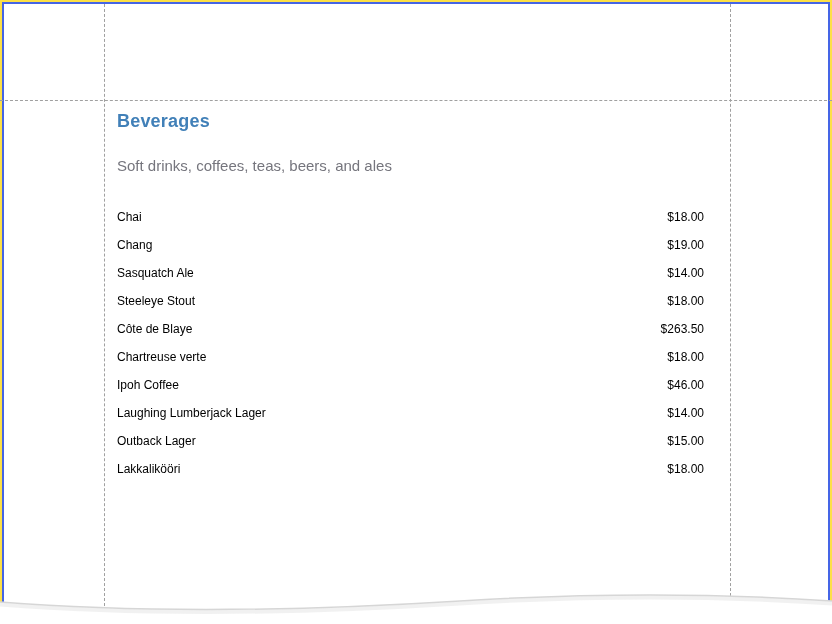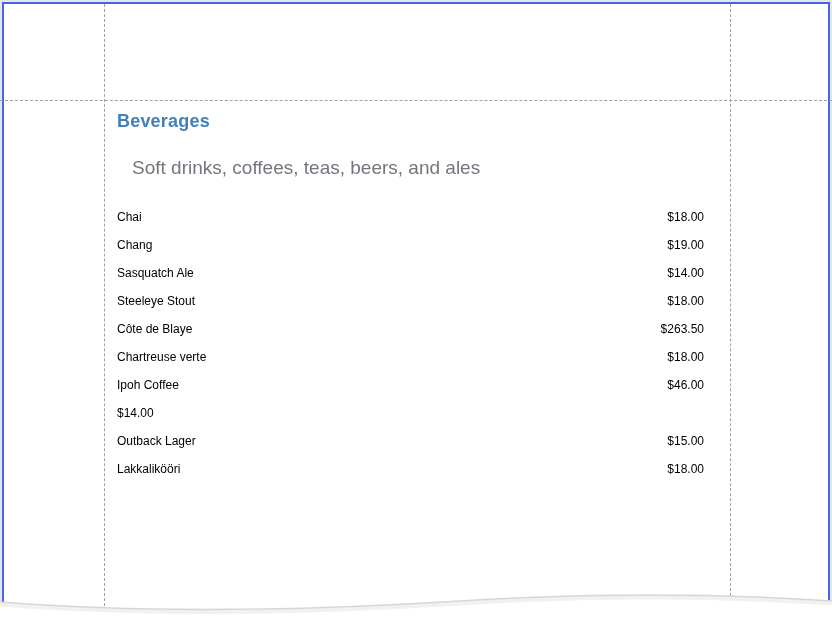--- a/index.html
+++ b/index.html
@@ -6,21 +6,21 @@
     margin: 0;
     padding: 0;
     background: #ffffff;
     font-family: "Liberation Sans", sans-serif;
   }
   .stage {
     position: relative;
     width: 832px;
     height: 624px;
     overflow: hidden;
-    background: #e5e5e5;
+    background: #fde047;
   }
   
   .page-frame {
     position: absolute;
     left: 2px;
     top: 2px;
     width: 824px;
     height: 610px;
     border: 2px solid #4565e6;
     border-bottom: none;
@@ -60,23 +60,23 @@
     left: 0;
     top: 111px;
     font-size: 18px;
     font-weight: bold;
     color: #4180b8;
     letter-spacing: 0.2px;
     white-space: nowrap;
   }
   .category-desc {
     position: absolute;
-    left: 15px;
+    left: 0;
     top: 157px;
-    font-size: 19px;
+    font-size: 15px;
     color: #75757d;
     white-space: nowrap;
   }
   .product-rows {
     position: absolute;
     left: 0;
     top: 203px;
     width: 587px;
   }
   .product-row {
@@ -138,20 +138,21 @@
       </div>
       <div class="product-row">
         <span class="product-name">Chartreuse verte</span>
         <span class="product-price">$18.00</span>
       </div>
       <div class="product-row">
         <span class="product-name">Ipoh Coffee</span>
         <span class="product-price">$46.00</span>
       </div>
       <div class="product-row">
+        <span class="product-name">Laughing Lumberjack Lager</span>
         <span class="product-price">$14.00</span>
       </div>
       <div class="product-row">
         <span class="product-name">Outback Lager</span>
         <span class="product-price">$15.00</span>
       </div>
       <div class="product-row">
         <span class="product-name">Lakkalikööri</span>
         <span class="product-price">$18.00</span>
       </div>

